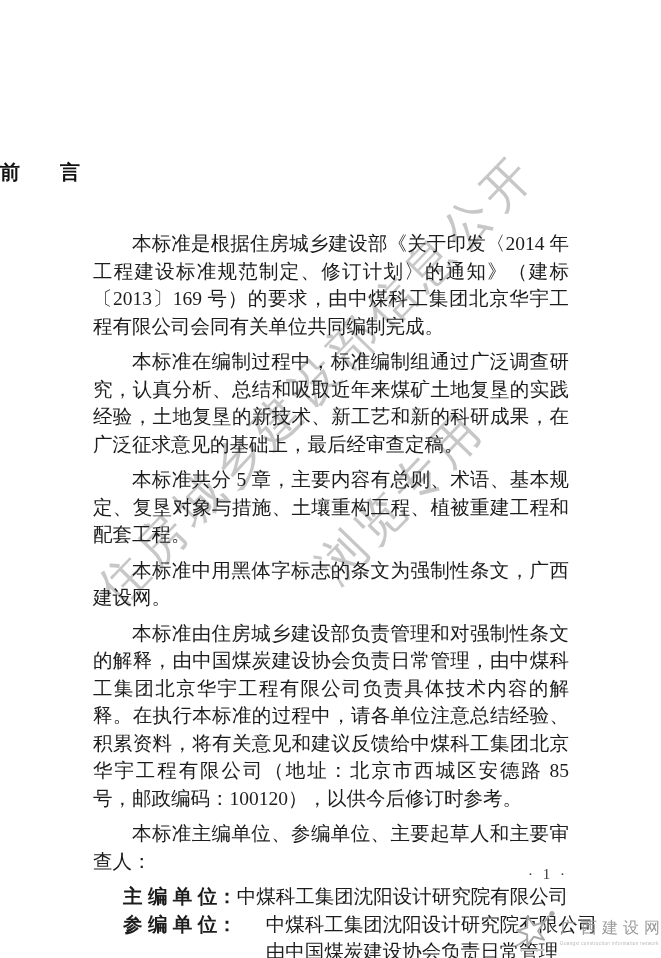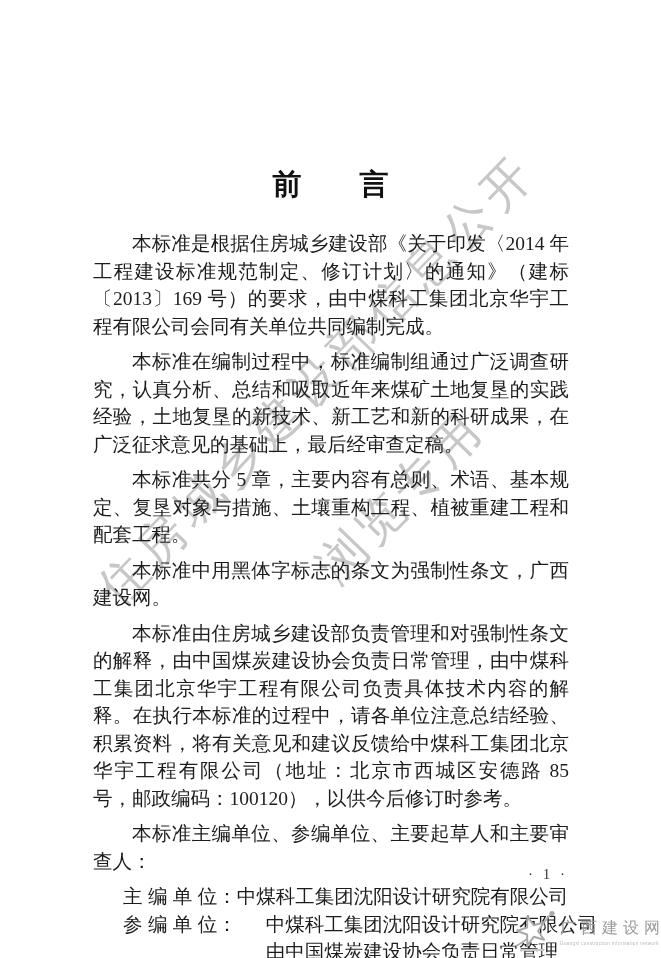--- a/index.html
+++ b/index.html
@@ -20,41 +20,40 @@
     transform:translate(-50%,-50%) rotate(-46deg);
     pointer-events:none;
     user-select:none;
   }
   .wm1 { left:317px; top:380px; font-size:48px; letter-spacing:7px; }
   .wm2 { left:401px; top:497px; font-size:48px; letter-spacing:6px; }
   
   .doc-title {
     position:absolute;
     left:0; top:146px; width:100%;
-    text-align:center;
     font-family:"Liberation Sans","DejaVu Sans",sans-serif;
     font-weight:700;
-    font-size:29px;
+    font-size:20px;
     color:#111;
   }
   
   .body-block {
     position:absolute;
     left:85px; top:222px; width:492px;
     font-size:19.5px;
     line-height:27.5px;
     text-align:justify;
   }
   .body-block p { margin:8px; text-indent:2em; }
   
   .editor-row { display:flex; margin-left:38px; text-indent:0; }
   .editor-label {
     flex:0 0 102px;
     font-family:"Liberation Sans","DejaVu Sans",sans-serif;
-    font-weight:400;
+    font-weight:700;
     white-space:nowrap;
   }
   .editor-values { flex:1; }
   .editor-values div { white-space:nowrap;margin-left:29px; }
   
   .page-number {
     position:absolute;
     top:866px; right:93px;
     font-size:15px;
     letter-spacing:3px;

